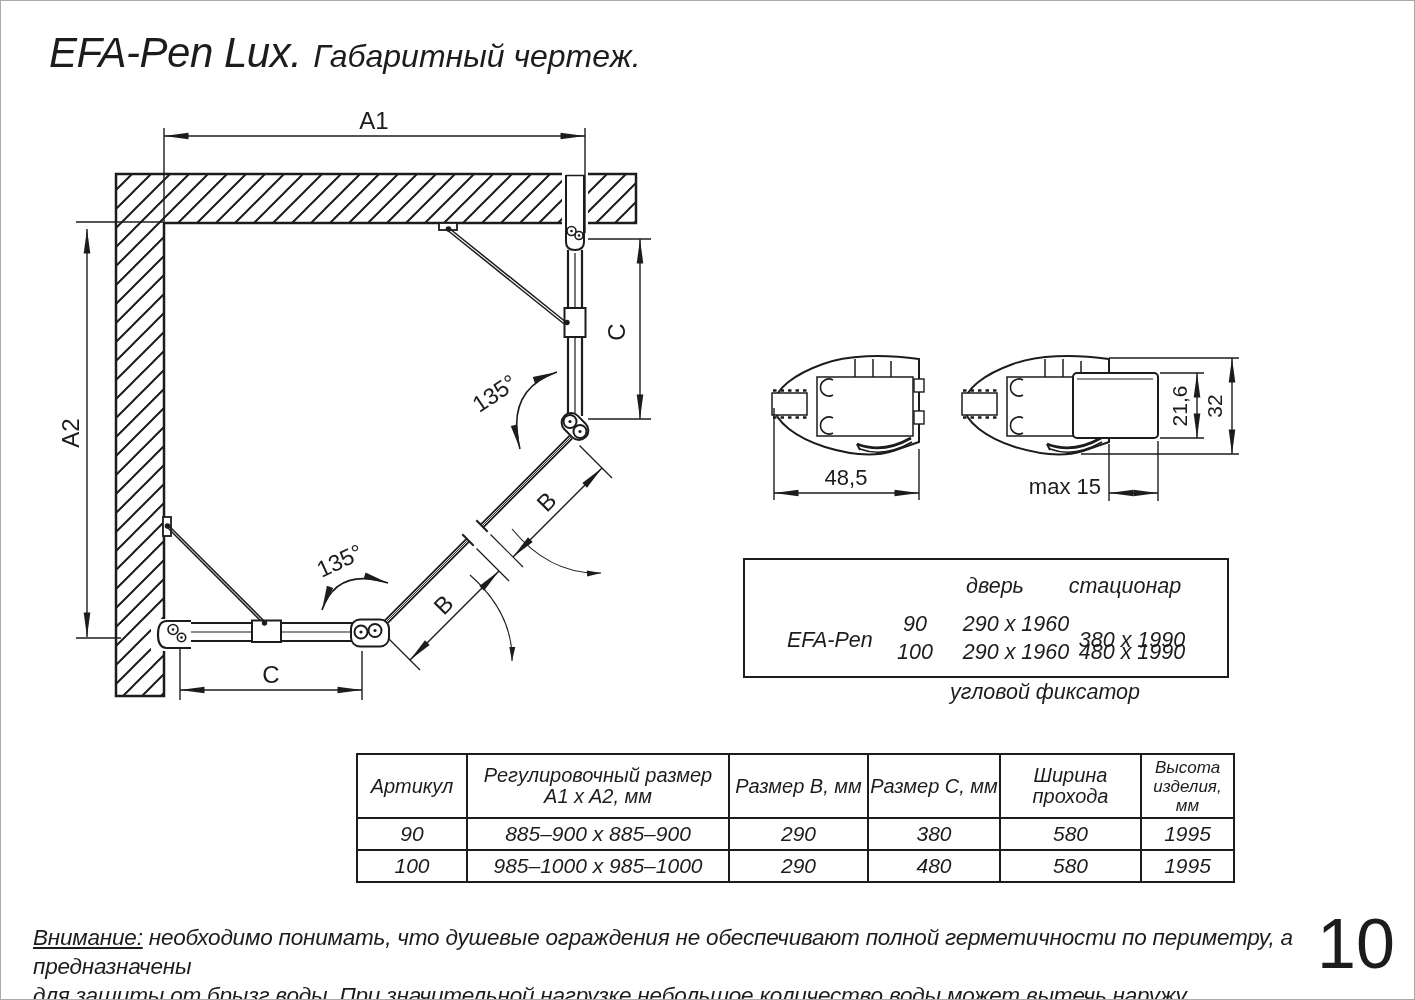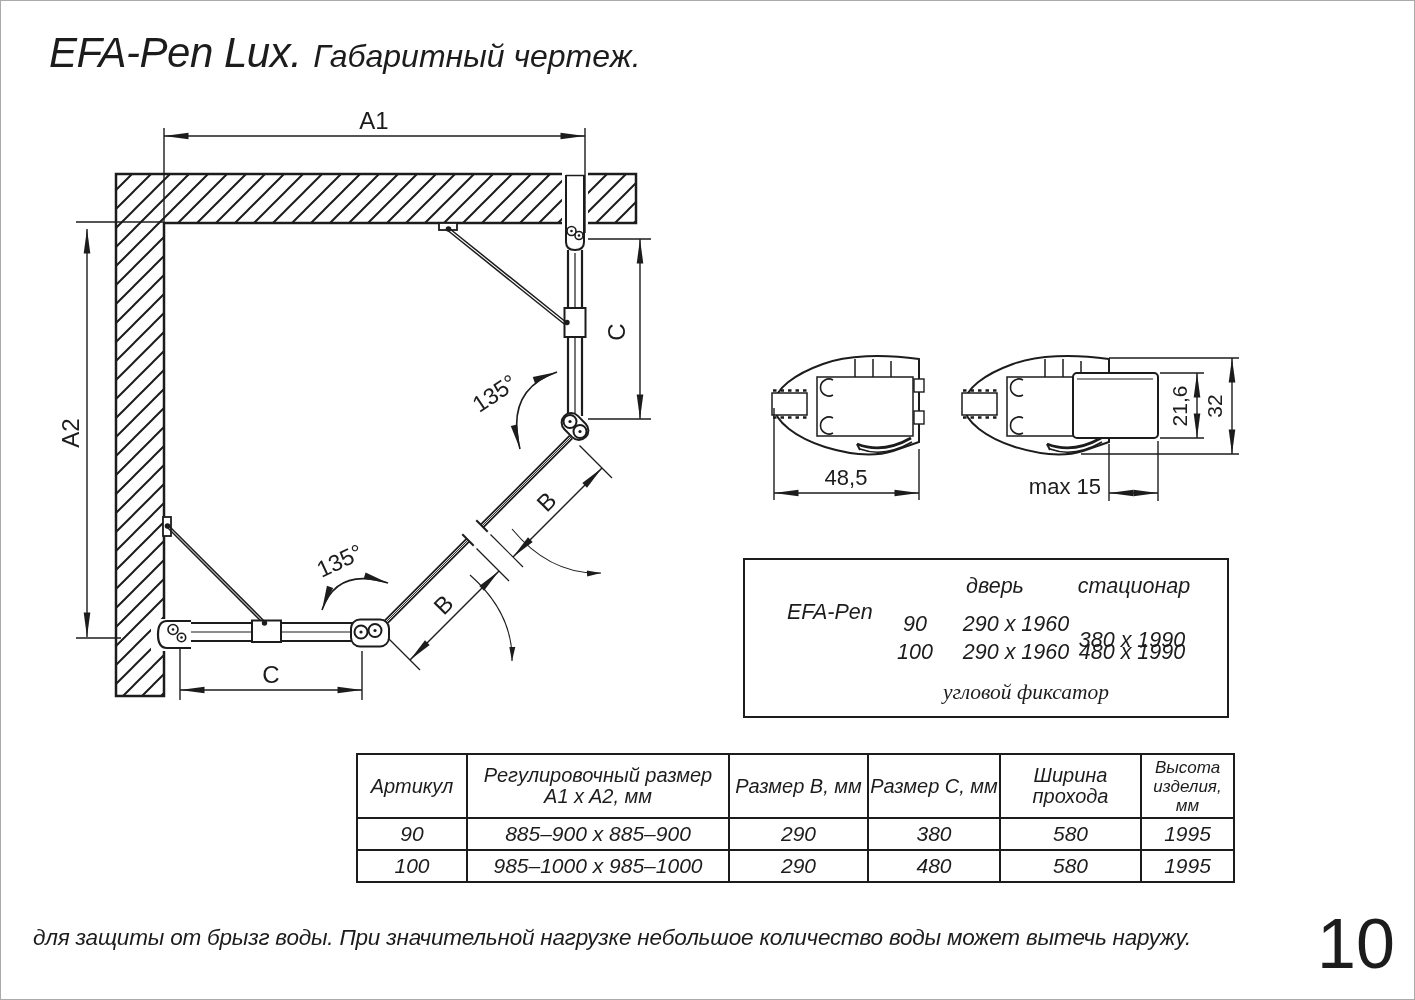--- a/index.html
+++ b/index.html
@@ -10,21 +10,21 @@
   }
   svg text{font-family:"Liberation Sans",sans-serif;fill:#1c1c1c;}
   .abs{position:absolute;}
   
   .title{left:48px;top:28px;display:flex;align-items:baseline;gap:12px;white-space:nowrap;}
   .title .product{font-size:42px;font-style:italic;font-weight:400;letter-spacing:-0.5px;}
   .title .subtitle{font-size:32px;font-style:italic;}
   
   .note{top:240px;right:262px;text-align:right;font-style:italic;font-size:22px;line-height:30px;white-space:nowrap;}
   
-  .specbox{left:742px;top:557px;width:486px;height:160px;border:2px solid #1c1c1c;box-sizing:border-box;font-style:italic;font-size:21.5px;}
+  .specbox{left:742px;top:557px;width:486px;height:120px;border:2px solid #1c1c1c;box-sizing:border-box;font-style:italic;font-size:21.5px;}
   .specbox span{position:absolute;white-space:nowrap;}
   .ctr{transform:translateX(-50%);}
   
   .sizetable{left:355px;top:752px;border-collapse:collapse;table-layout:fixed;font-style:italic;}
   .sizetable td,.sizetable th{border:2px solid #1c1c1c;text-align:center;vertical-align:middle;font-weight:400;padding:0;}
   .sizetable th{height:62px;font-size:20px;line-height:21px;}
   .sizetable td{height:30px;font-size:21px;}
   .th3line div{line-height:19px;font-size:17px;}
   
   .warning{left:32px;top:922px;width:1280px;font-style:italic;font-size:22.5px;line-height:29px;letter-spacing:-0.2px;}
@@ -242,29 +242,29 @@
   </svg>
 
   <div class="abs title">
     <span class="product">EFA-Pen Lux.</span>
     <span class="subtitle">Габаритный чертеж.</span>
   </div>
 
 
   <div class="abs specbox">
     <span class="ctr" style="left:250px;top:14px;">дверь</span>
-    <span class="ctr" style="left:380px;top:14px;margin-left:9px;">стационар</span>
-    <span style="left:42px;top:40px;font-style:italic;">EFA-Pen</span>
+    <span class="ctr" style="left:380px;top:14px;">стационар</span>
+    <span style="left:42px;top:68px;font-style:italic;">EFA-Pen</span>
     <span class="ctr" style="left:170px;top:52px;">90</span>
     <span class="ctr" style="left:271px;top:52px;">290 x 1960</span>
     <span class="ctr" style="left:387px;top:52px;margin-top:16px;">380 x 1990</span>
     <span class="ctr" style="left:170px;top:80px;">100</span>
     <span class="ctr" style="left:271px;top:80px;">290 x 1960</span>
     <span class="ctr" style="left:387px;top:80px;">480 x 1990</span>
-    <span class="ctr" style="left:281px;top:120px;font-family:Liberation Serif, serif;">угловой фиксатор</span>
+    <span class="ctr" style="left:300px;top:120px;">угловой фиксатор</span>
   </div>
 
   <table class="abs sizetable">
     <colgroup>
       <col style="width:110px">
         <col style="width:262px">
         <col style="width:139px">
       <col style="width:132px">
         <col style="width:141px">
         <col style="width:93px">
@@ -301,18 +301,19 @@
       <td>985–1000 x 985–1000</td>
       <td>290</td>
       <td>480</td>
       <td>580</td>
       <td>1995</td>
     </tr>
   </tbody>
     </table>
 
   <div class="abs warning">
+    <div><span class="ul">Внимание:</span><span> необходимо понимать, что душевые ограждения не обеспечивают полной герметичности по периметру, а предназначены</span></div>
     <div>для защиты от брызг воды. При значительной нагрузке небольшое количество воды может вытечь наружу.</div>
   </div>
 
   <div class="abs pagenum">10</div>
 
 </div>
 
 </body></html>

